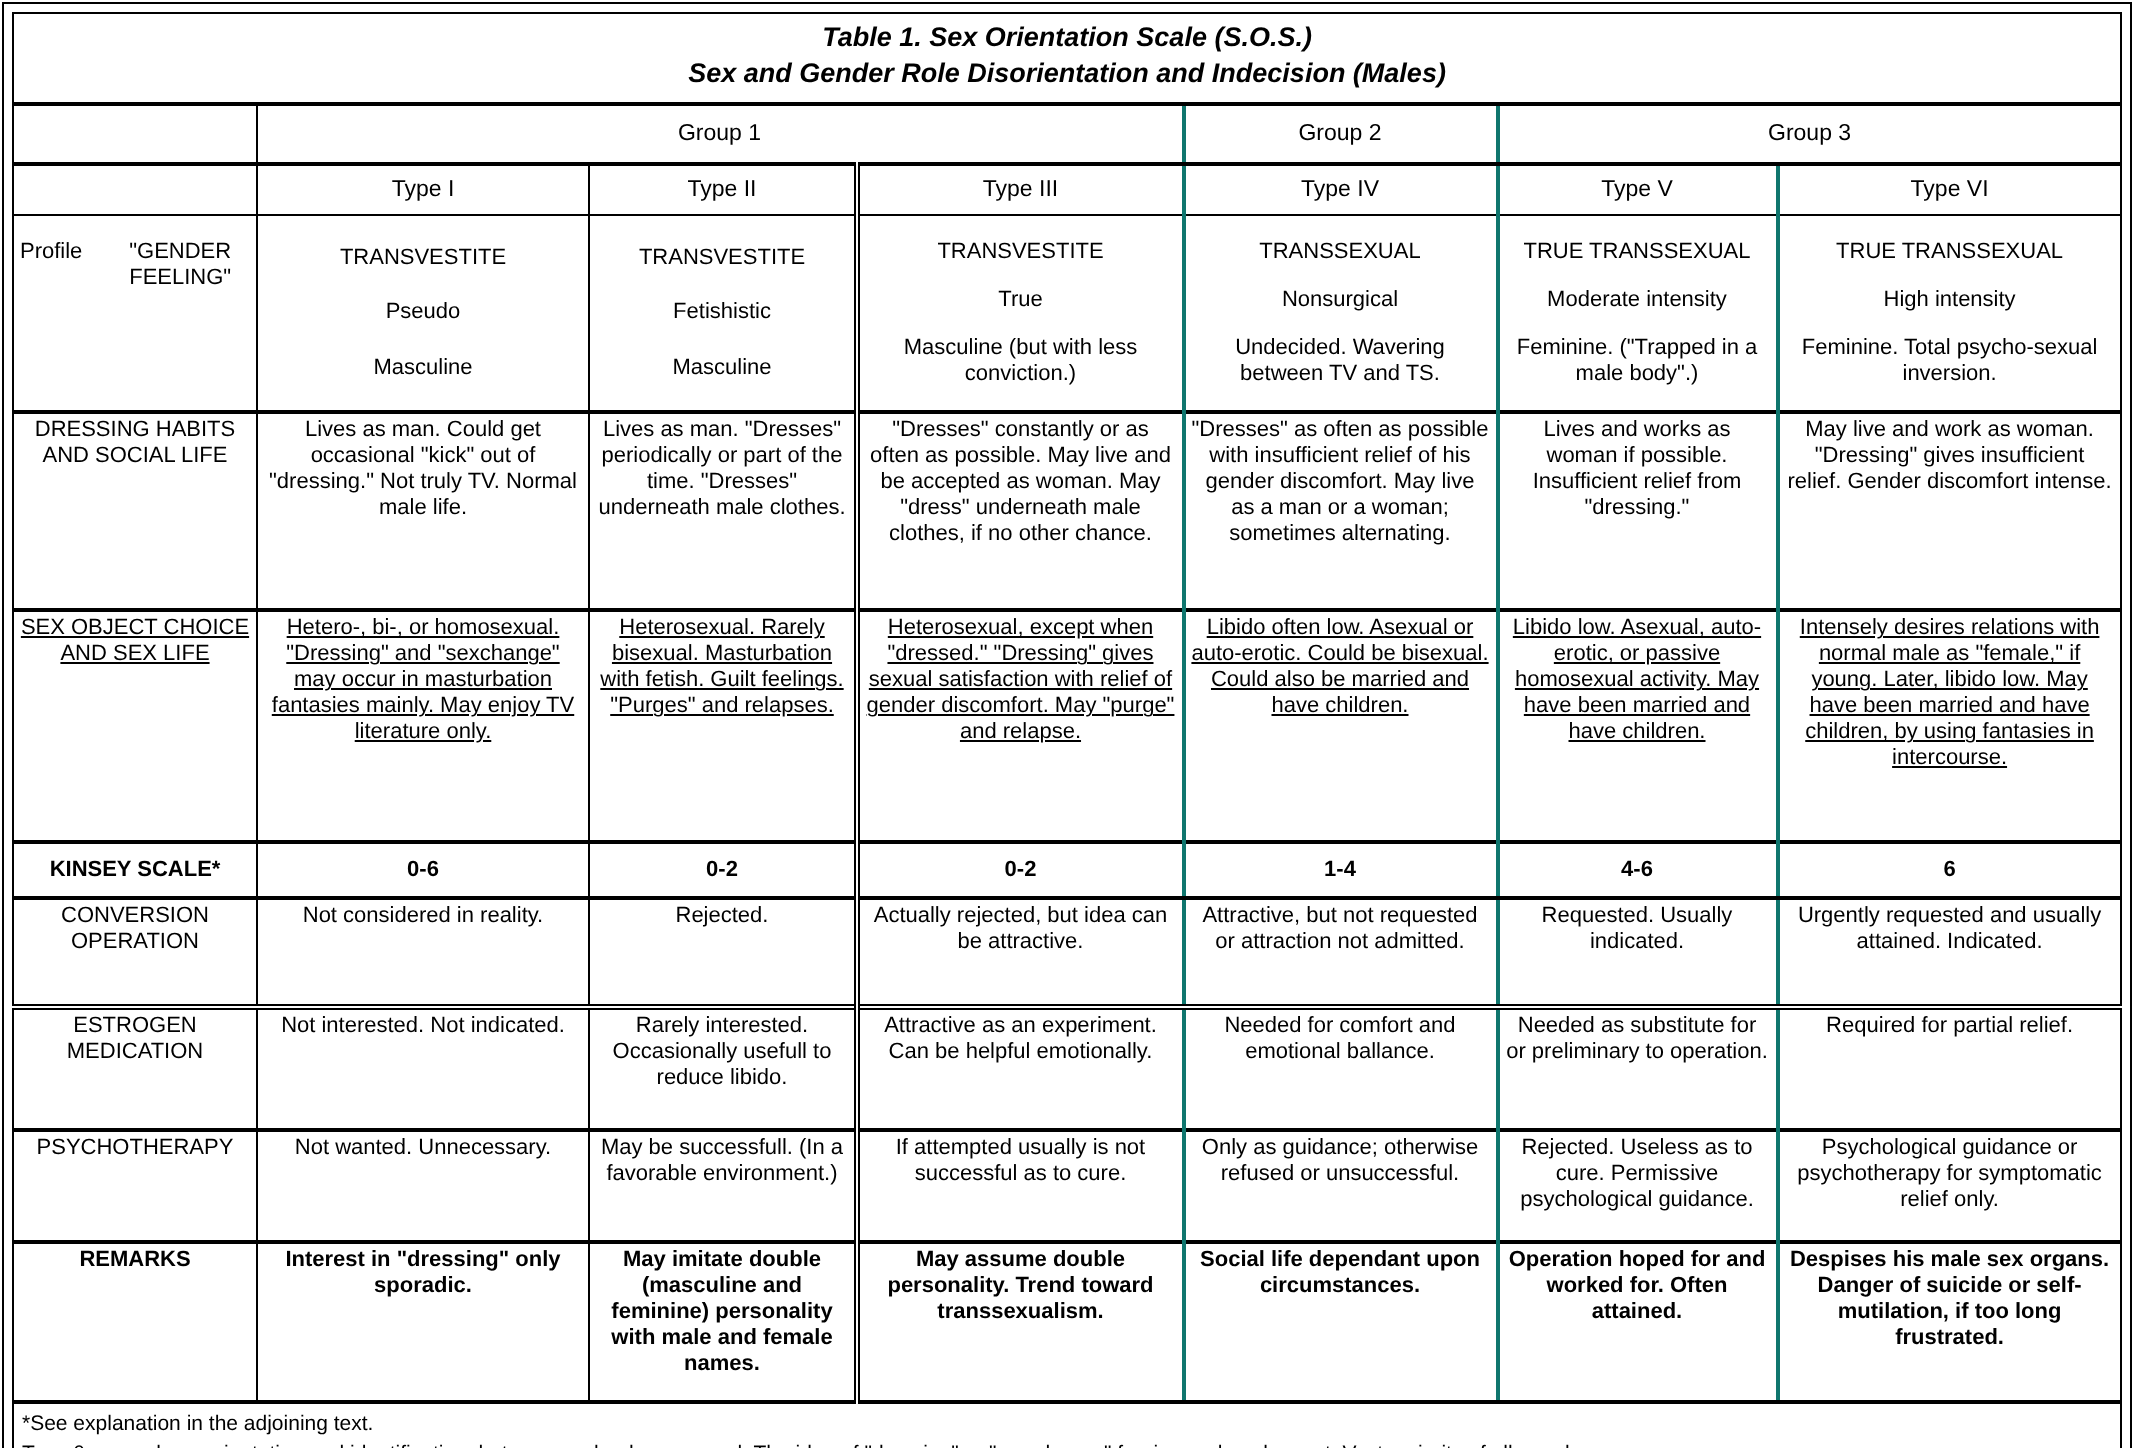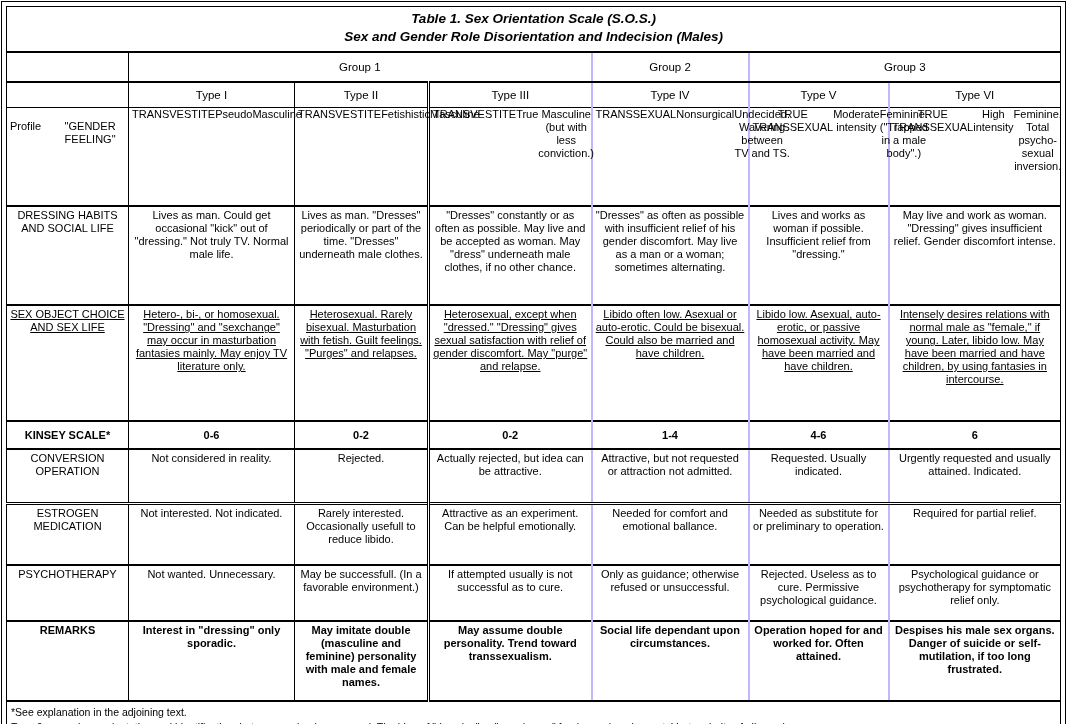--- a/index.html
+++ b/index.html
@@ -25,21 +25,21 @@
     border: 1px solid #000;
     font-size: 11px;
     line-height: 1.18;
     text-align: center;
     vertical-align: top;
     padding: 2px 3px;
     word-wrap: break-word;
   }
   
   td.vd { border-left: 3px double #000; }   
-  td.vt { border-left: 2px solid #c4b5fd; }    
+  td.vt { border-left: 2px solid #0f766e; }    
   
   td.title-cell {
     border-bottom: 2px solid #000;
     font-weight: bold;
     font-style: italic;
     font-size: 13.5px;
     line-height: 1.35;
     vertical-align: middle;
     height: 34px;
     padding: 3px 0 5px 0;
@@ -47,21 +47,21 @@
   }
   tr.group-row td {
     height: 24px; vertical-align: middle;
     font-size: 11.5px;
     border-bottom: 2px solid #000;
   }
   tr.type-row td { height: 20px; vertical-align: middle; font-size: 11.5px; margin-top: 12px; }
   
   tr.profile-row td { height: 97px; padding: 0 3px; }
   .pstack {
-    display: flex; flex-direction: row;
+    display: flex; flex-direction: column;
     justify-content: space-evenly;
     height: 97px;
   }
   .plabel {
     display: flex; flex-direction: row;
     height: 85px; padding-top: 12px;
     gap: 14px;
   }
   tr.r-dressing  td { border-top: 2px solid #000; height: 93px; }
   tr.r-sexobj    td { border-top: 2px solid #000; height: 110px; text-decoration: underline; }

